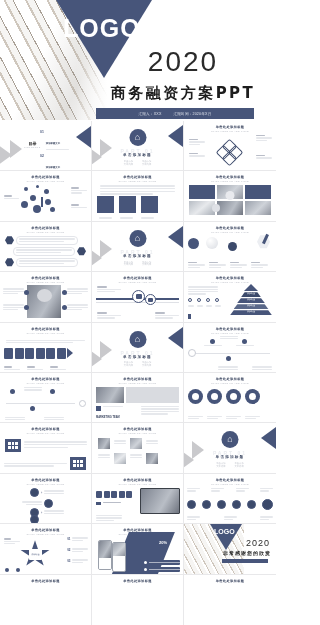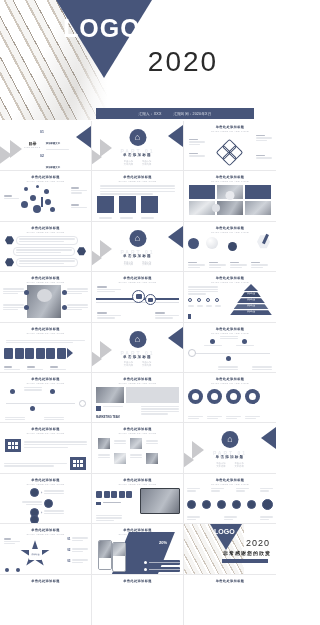--- a/index.html
+++ b/index.html
@@ -151,20 +151,21 @@
 
 <div class="cover">
   <div class="cover-photo">
     <div class="stripes"></div>
     <div class="shade"></div>
     <div class="fade-r"></div>
   </div>
   <div class="tri"></div>
   <div class="logo-text">LOGO</div>
   <div class="cover-year">2020</div>
+  <div class="cover-title">商务融资方案PPT</div>
   <div class="cover-bar">
     <span>汇报人：XXX</span>
     <span>汇报时间：2020年X月</span>
   </div>
 </div>
 
 <div class="grid">
 
   <div class="slide">
     <div style="position:absolute;left:-6px;bottom:2px" class="tri-r-gray2"></div>

